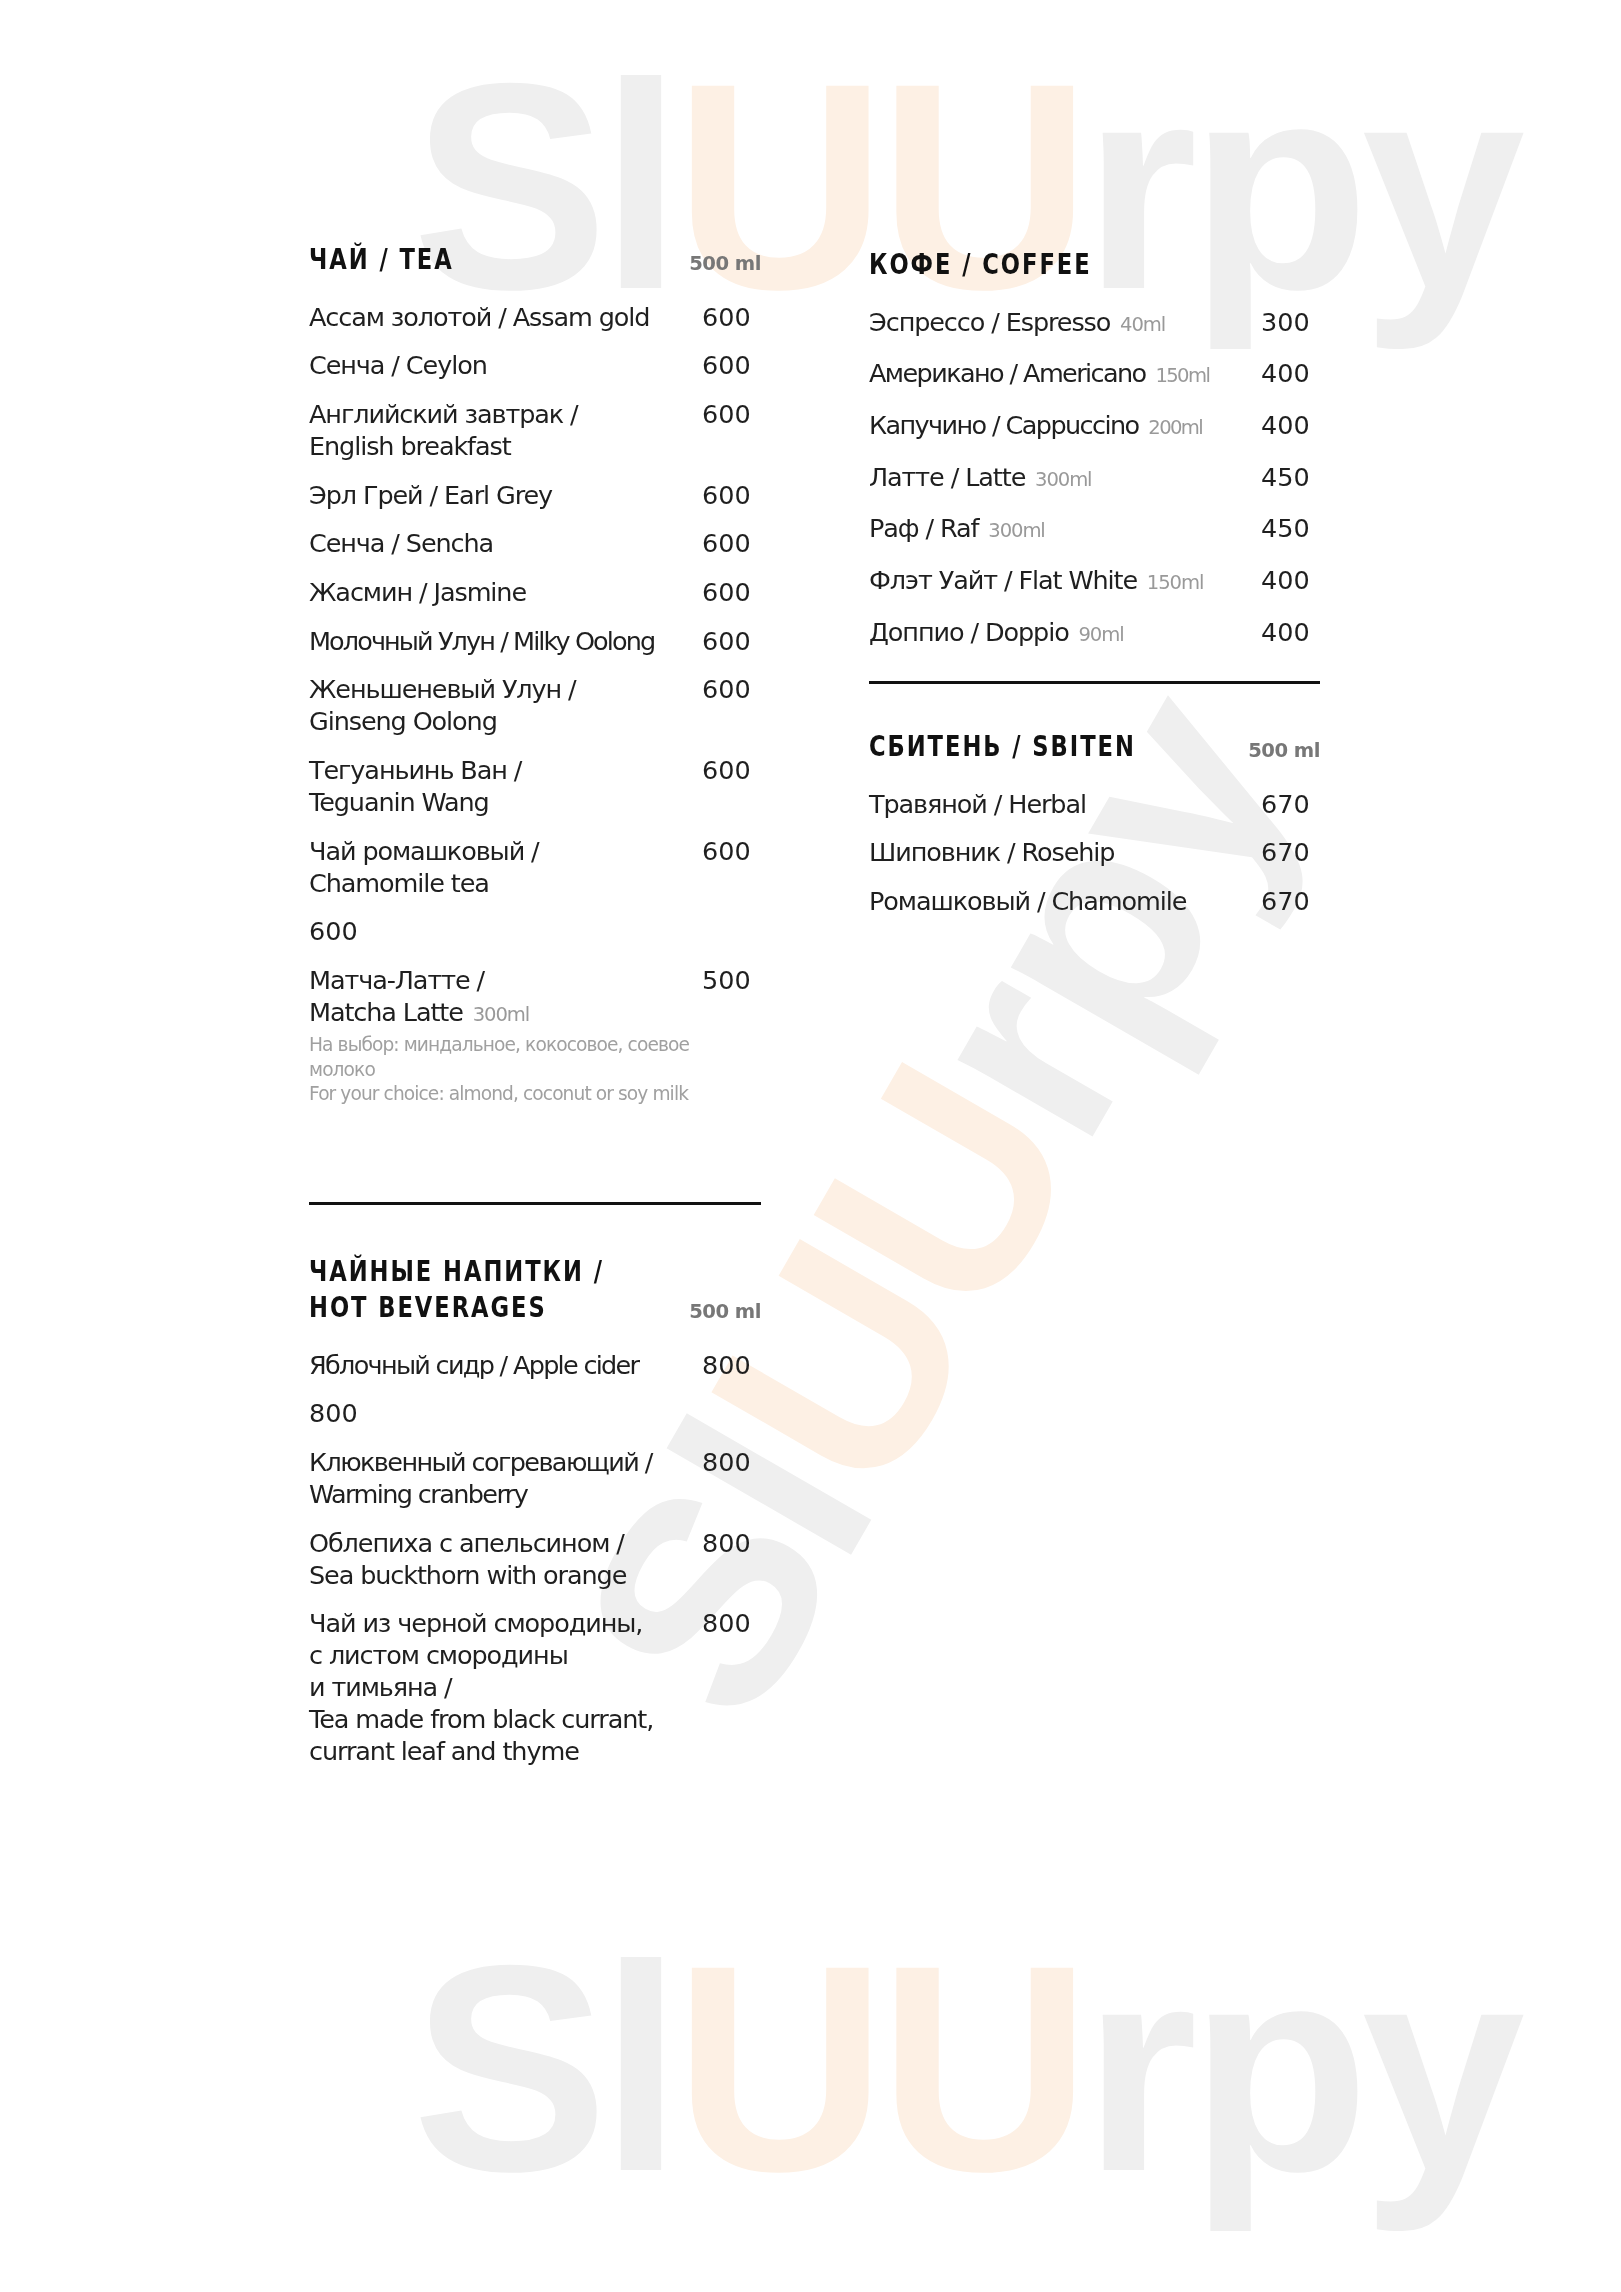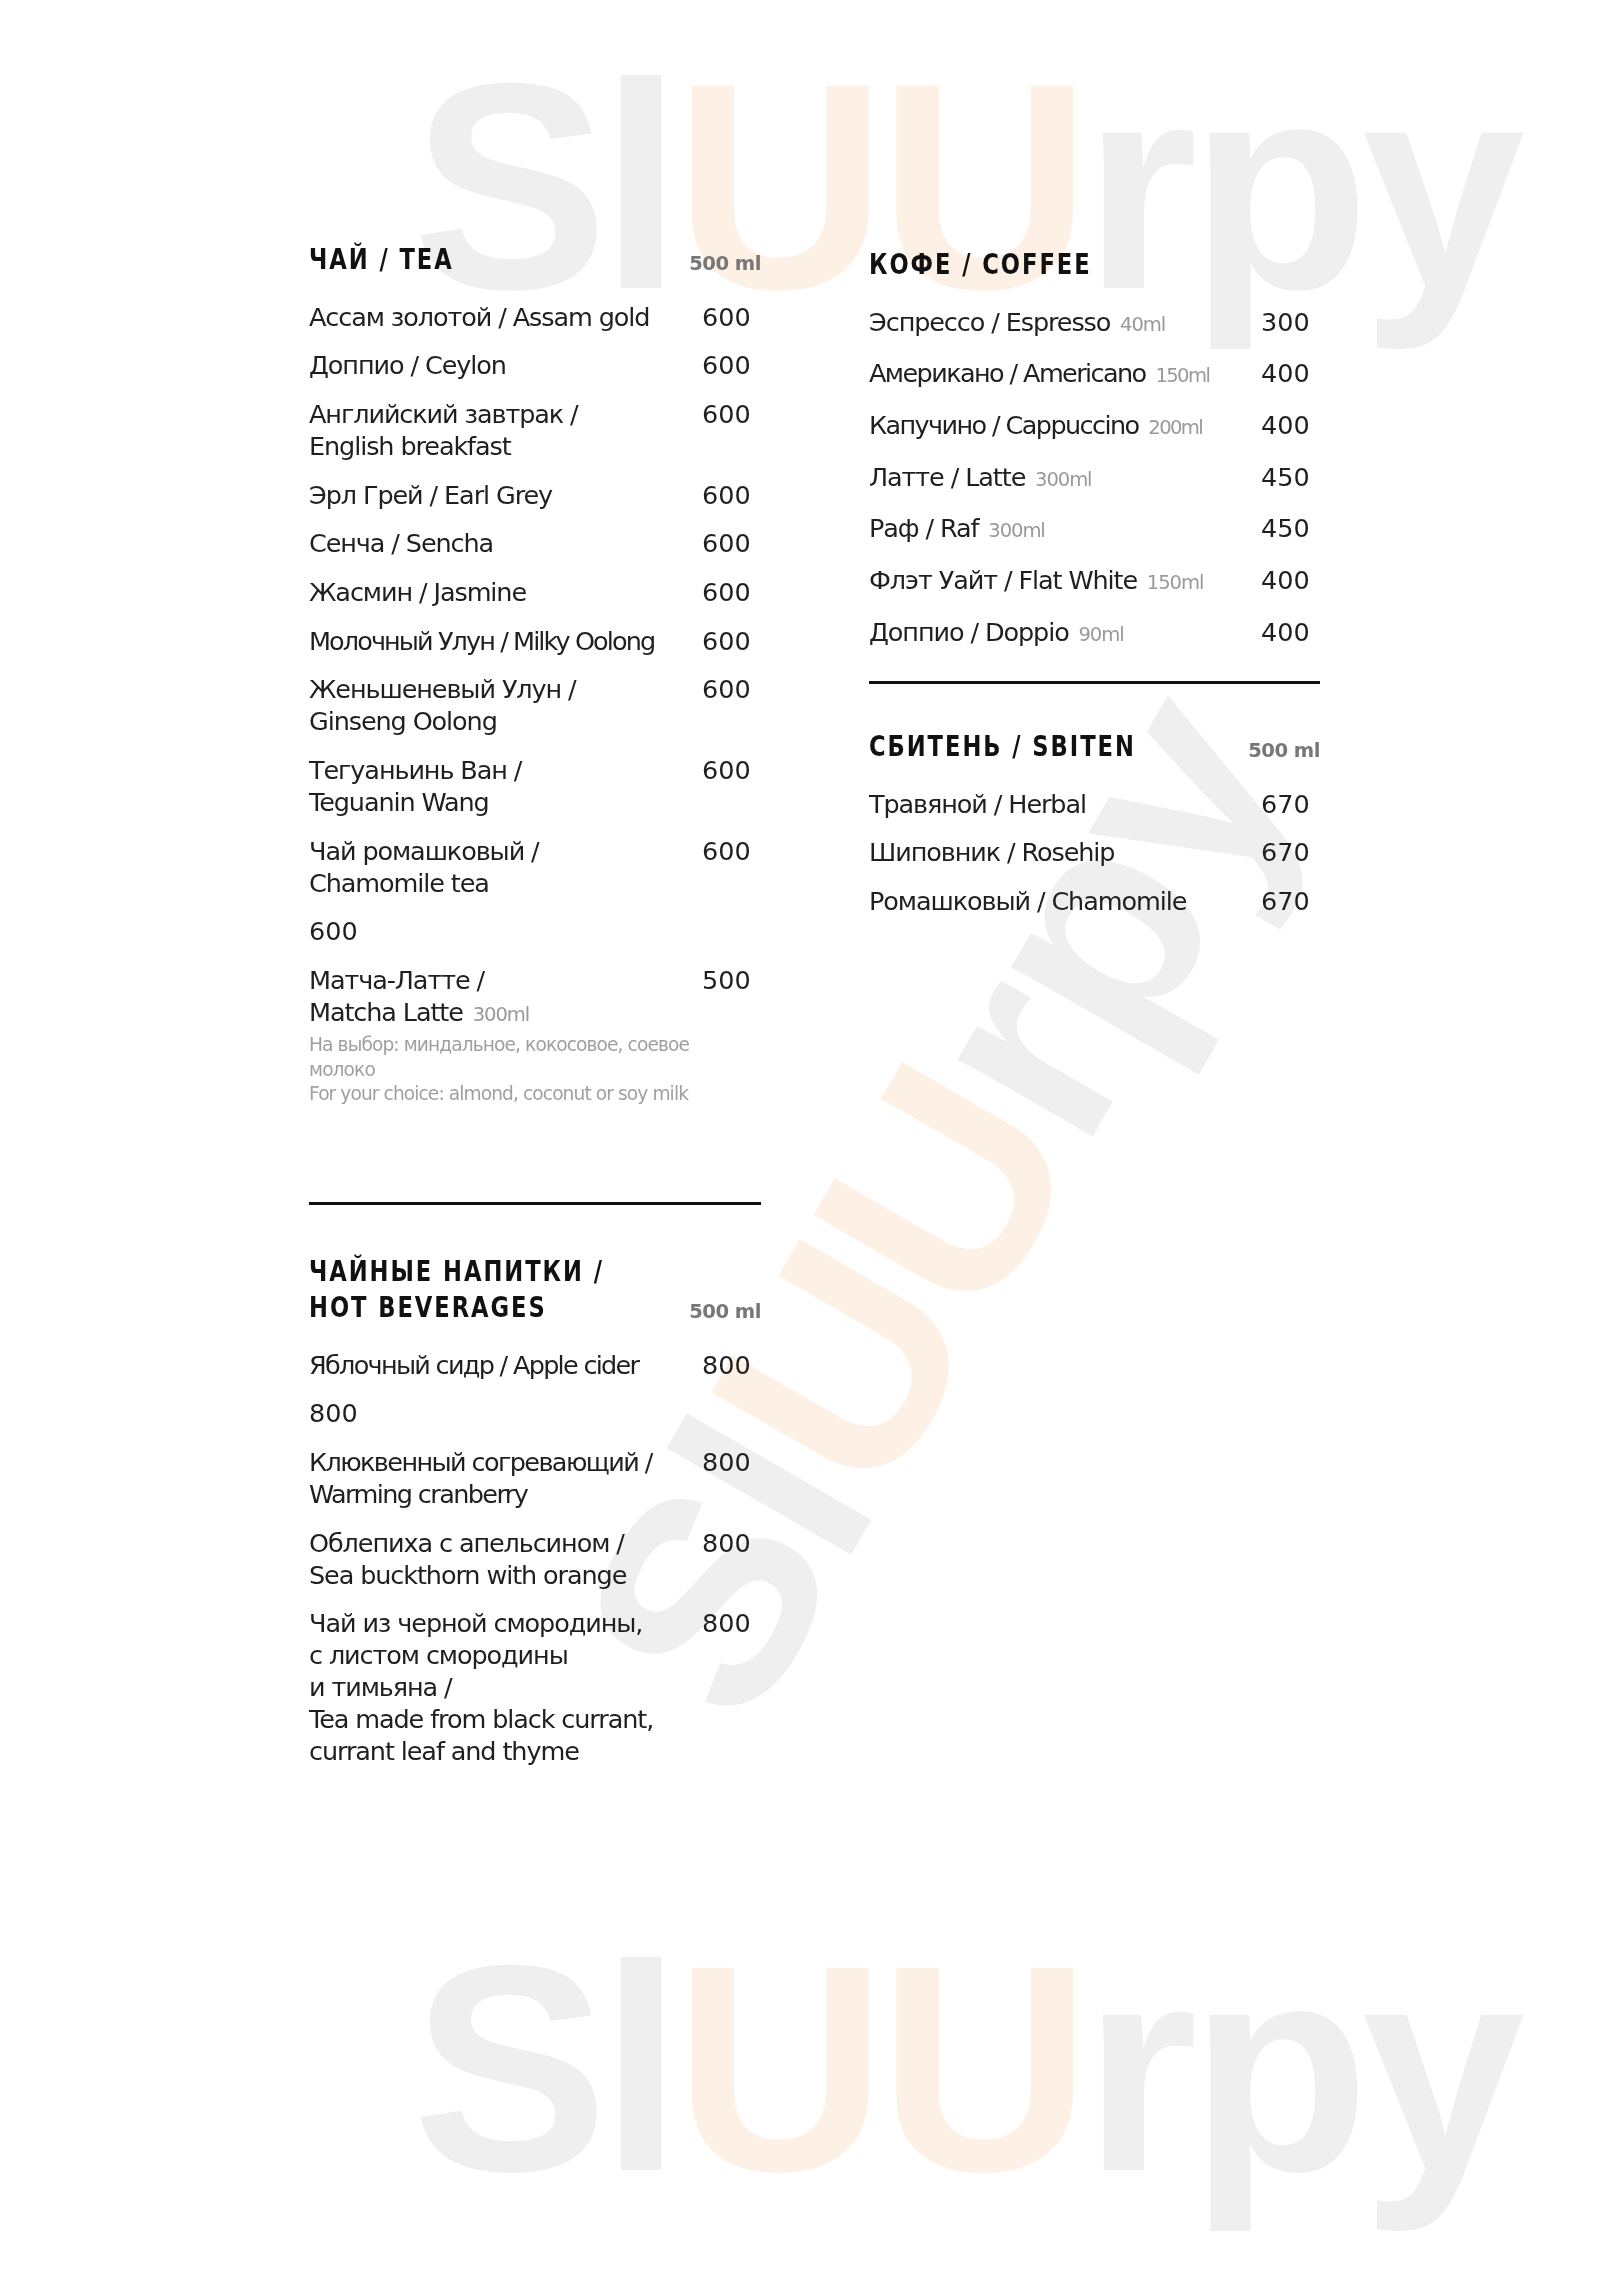--- a/index.html
+++ b/index.html
@@ -52,21 +52,21 @@
   </div>
 
   <div class="item">
     <div class="item-name narrow">
         <span class="line">Ассам золотой / Assam gold</span>
       </div>
     <div class="item-price">600</div>
   </div>
   <div class="item">
     <div class="item-name narrow">
-        <span class="line">Доппио / Ceylon</span>
+        <span class="line">Сенча / Ceylon</span>
       </div>
     <div class="item-price">600</div>
   </div>
   <div class="item">
     <div class="item-name narrow">
         <span class="line">Английский завтрак /</span>
         <span class="line">English breakfast</span>
       </div>
     <div class="item-price">600</div>
   </div>

